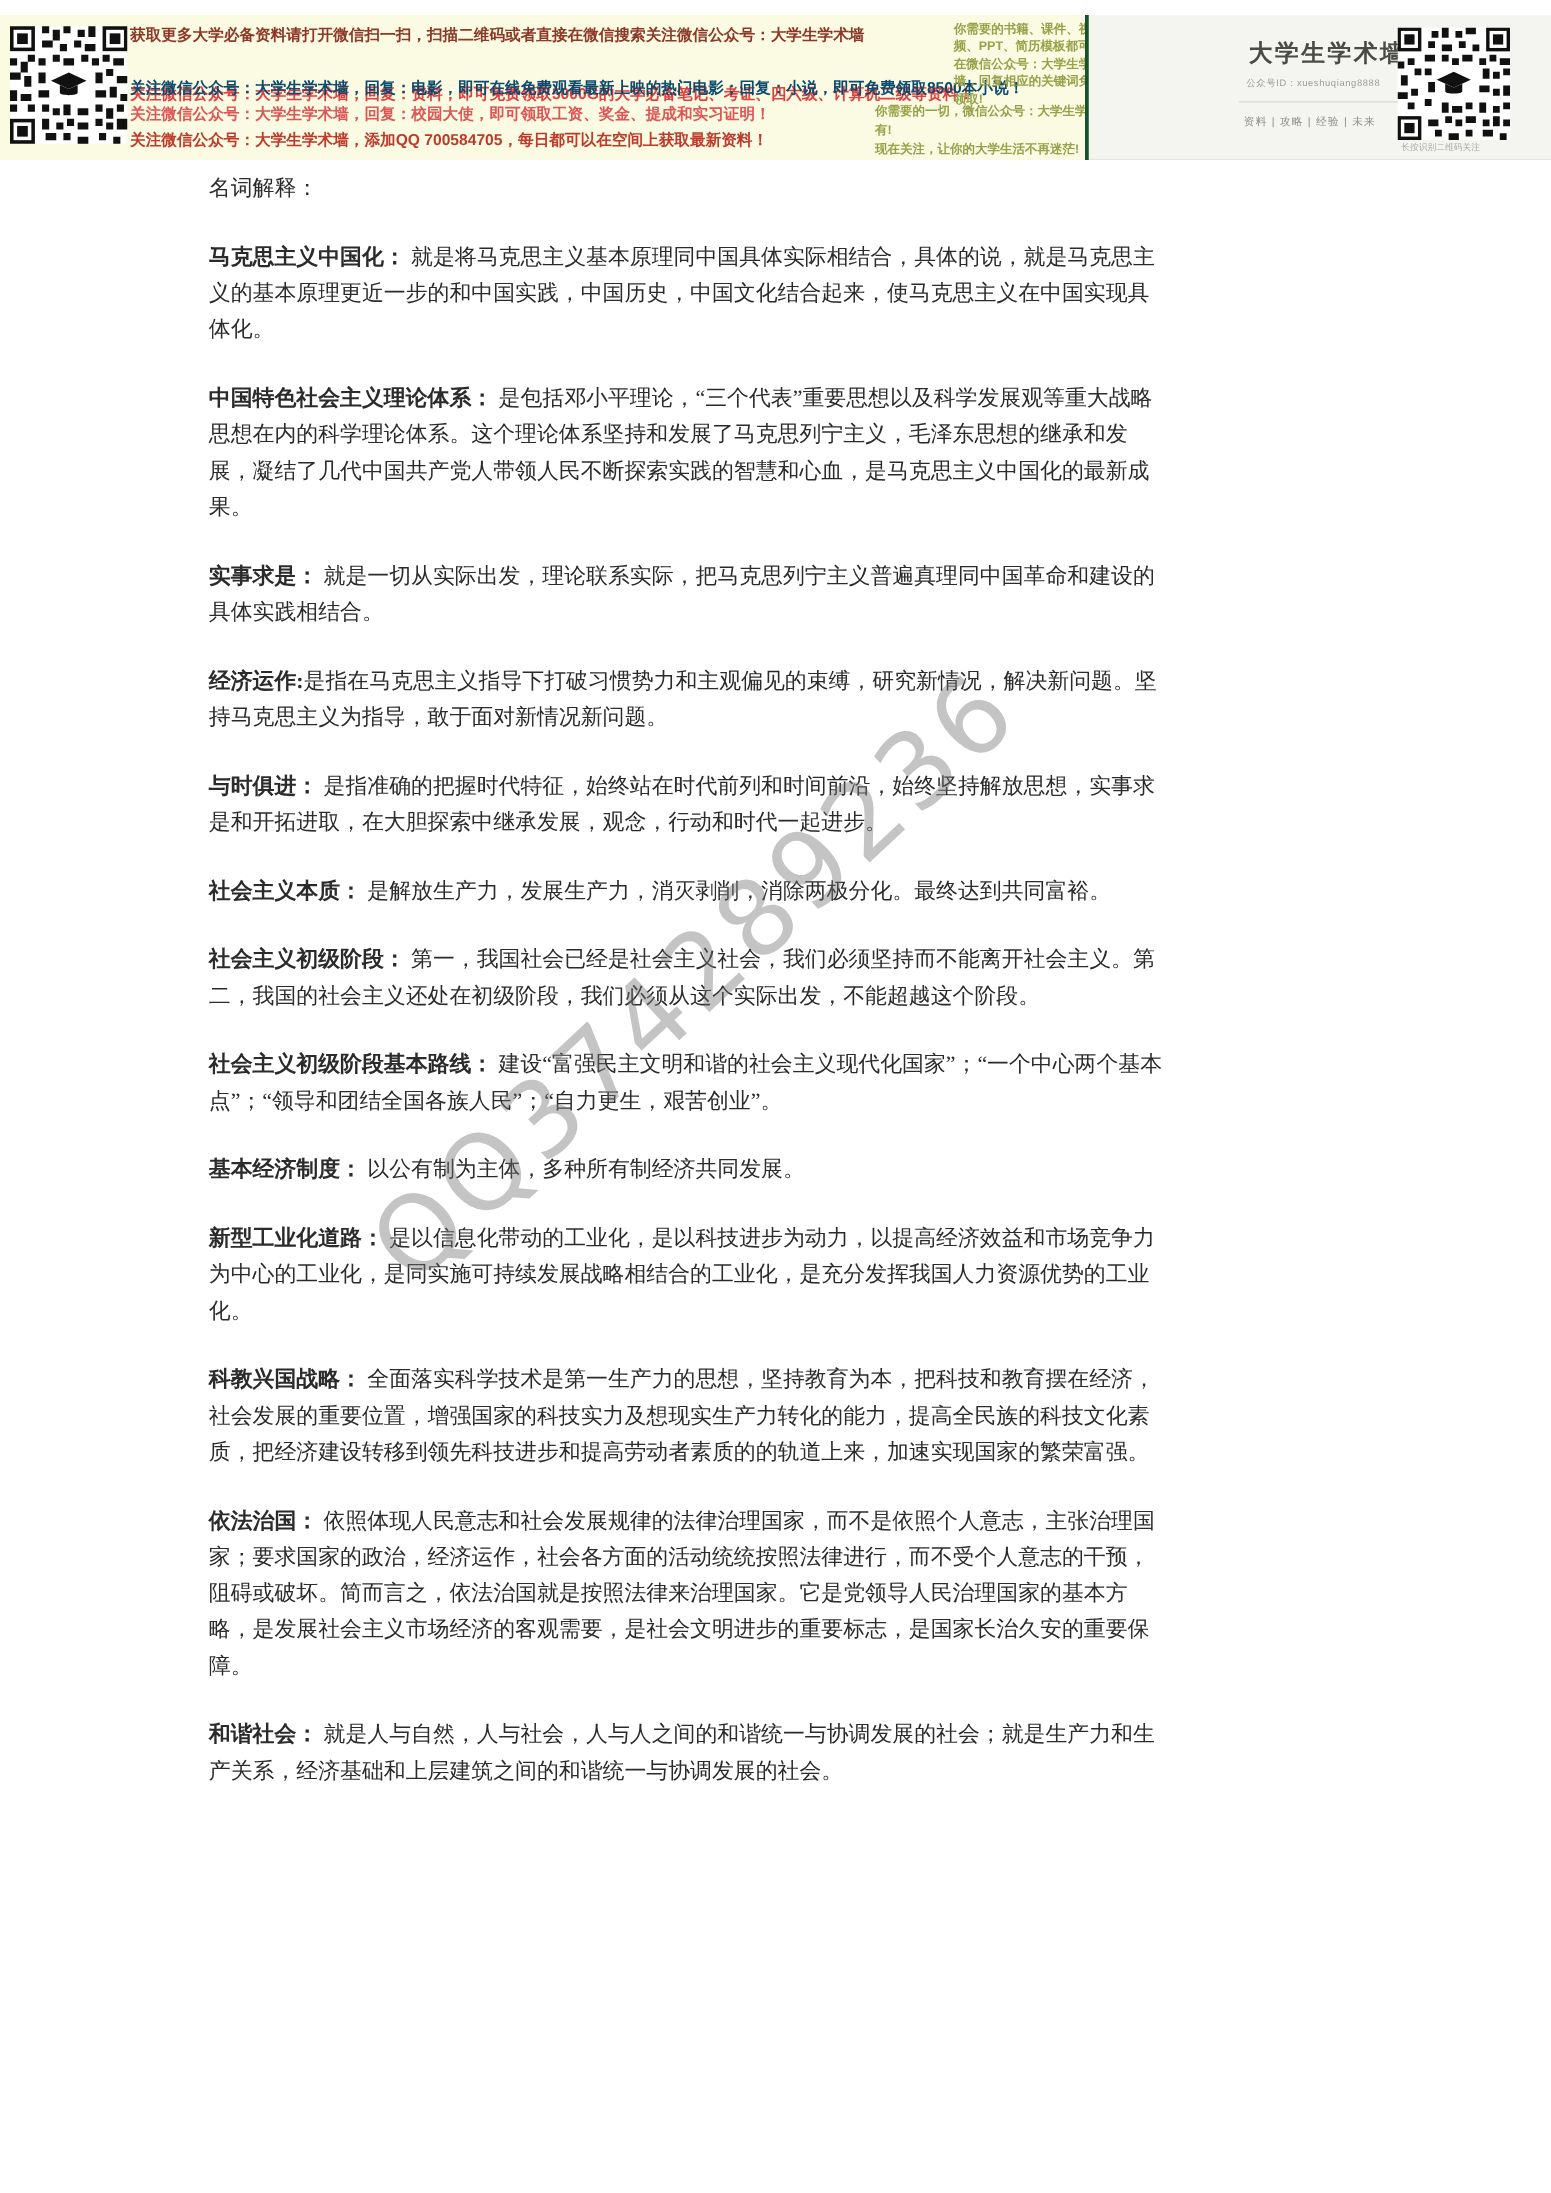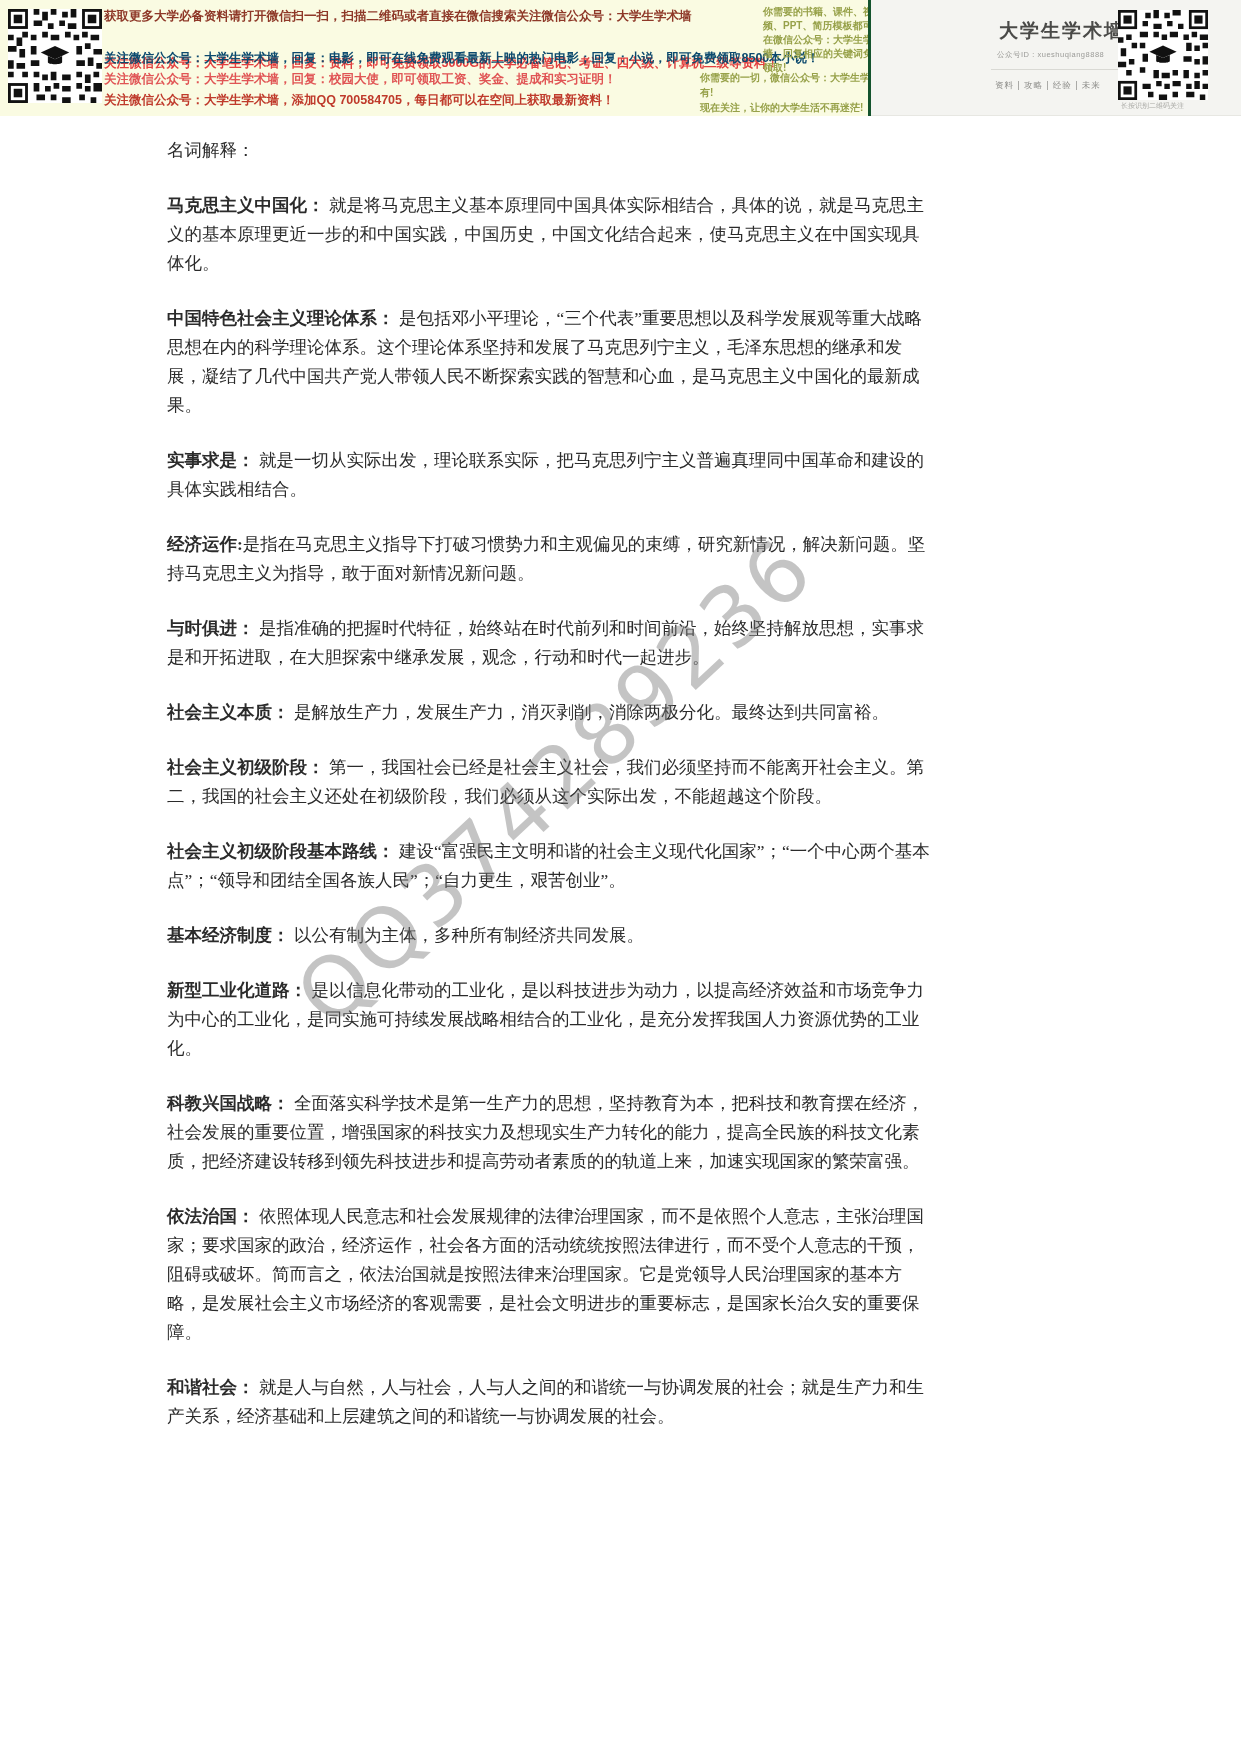--- a/index.html
+++ b/index.html
@@ -2,21 +2,21 @@
 <html><head>
 <meta charset="utf-8">
 <style>
   html,body { margin:0; padding:0; }
   body {
     width:1241px; height:1754px; position:relative; background:#ffffff;
     font-family:"Liberation Sans","DejaVu Sans",sans-serif; overflow:hidden;
   }
 
   
-  .banner { position:absolute; left:0; top:0; width:1241px; height:116px; background:#fafbe2; }
+  .banner { position:absolute; left:0; top:12px; width:1241px; height:116px; background:#fafbe2; }
   .qr-left { position:absolute; left:8px; top:8px; width:94px; height:96px; }
   .qr-left svg, .qr-right svg { width:100%; height:100%; display:block; }
 
   .promo-line { position:absolute; left:104px; white-space:nowrap; font-size:12.5px; font-weight:bold; line-height:16px; }
   .pl0{ top:8px; } .pl1{ top:29px; } .pl2{ top:50px; } .pl3{ top:71px; } .pl4{ top:92px; }
 
   .note-top { position:absolute; left:763px; top:5px; width:124px; font-size:10px; line-height:14px; color:#97a149; font-weight:bold; }
   .note-bottom { position:absolute; left:700px; top:70px; width:210px; font-size:10px; line-height:15px; color:#97a149; font-weight:bold; }
 
   .card { position:absolute; left:868px; top:0; width:373px; height:116px; background:#f4f4f1; border-left:3px solid #14532d; box-shadow:inset 0 -1px 0 #e7e7e2;text-decoration:underline; }

